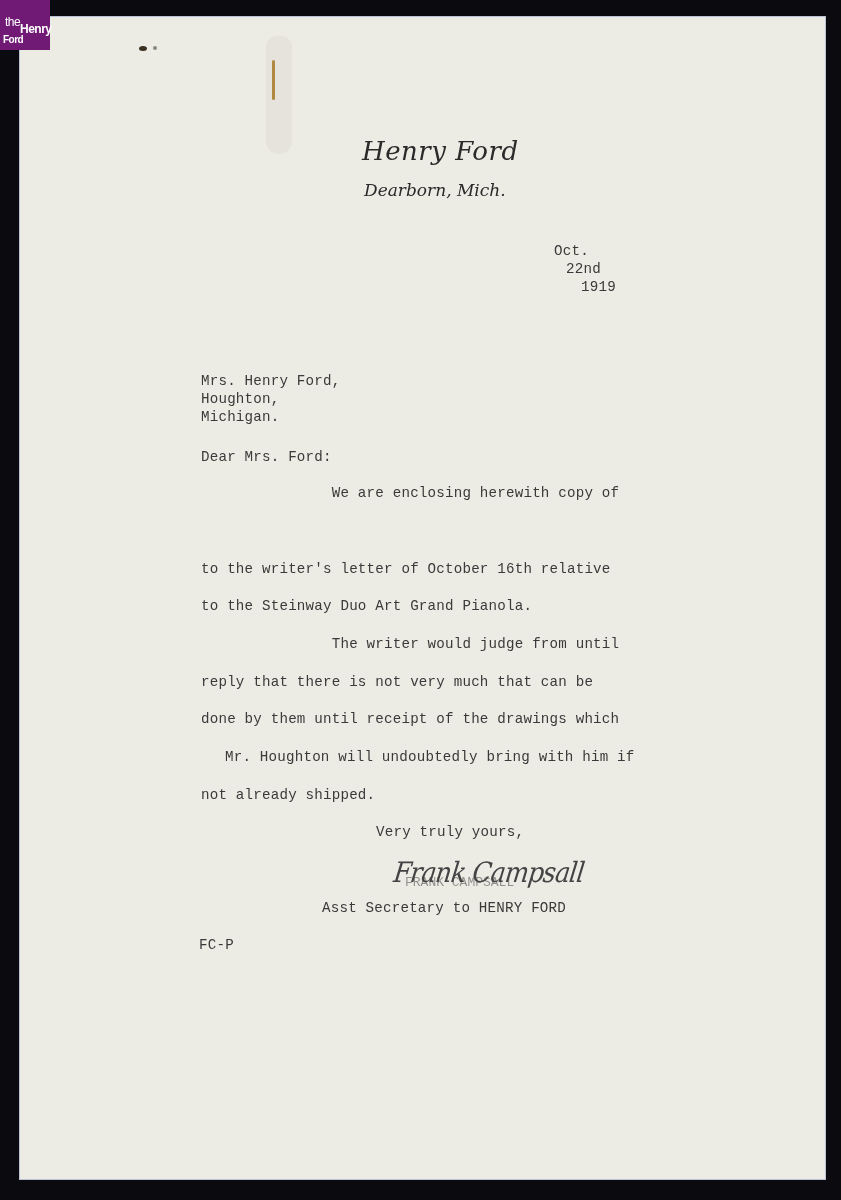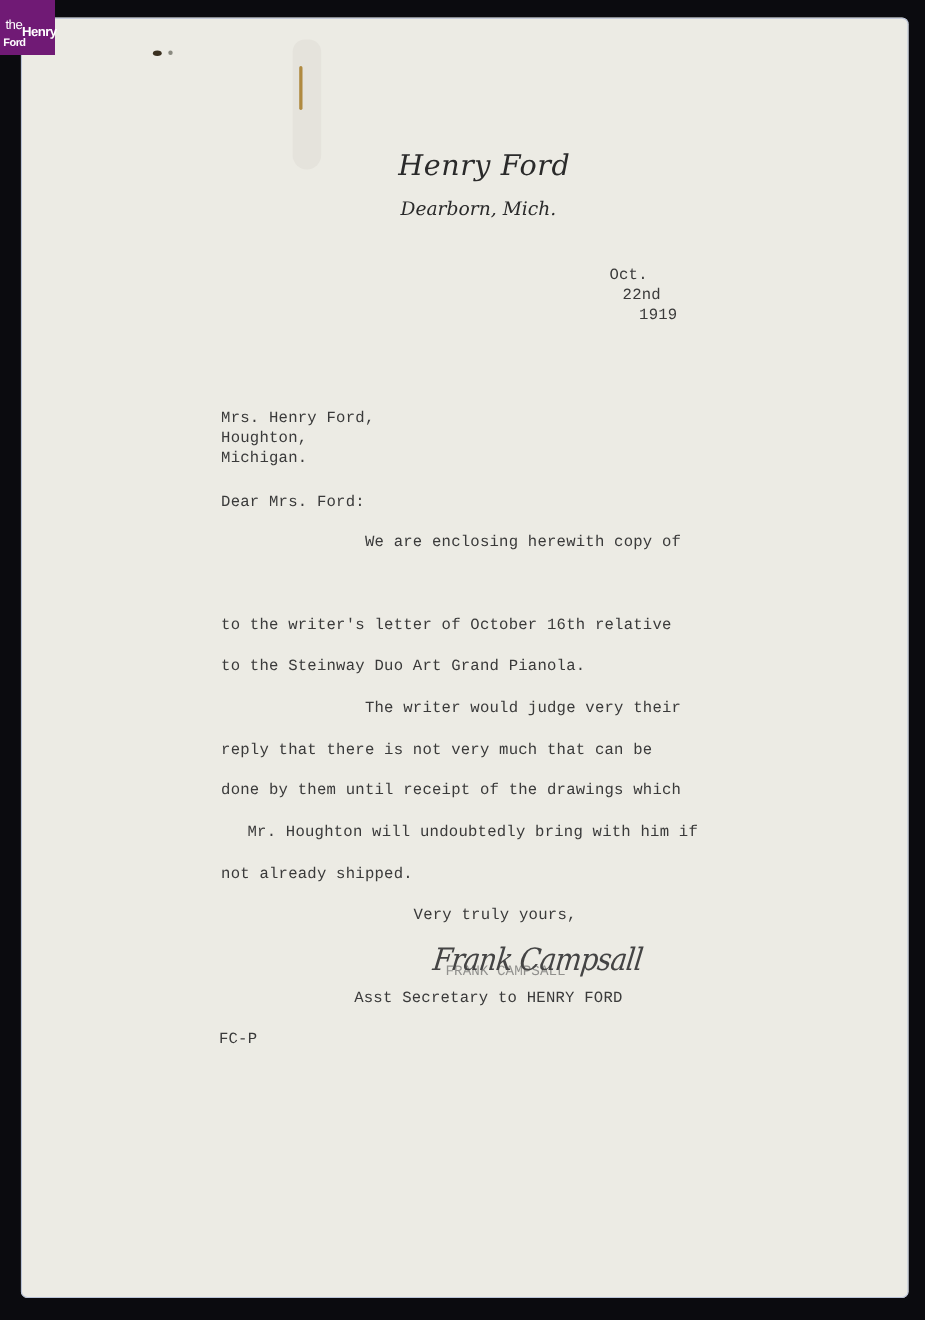--- a/index.html
+++ b/index.html
@@ -3,21 +3,20 @@
   <meta charset="utf-8">
   <style>
     html, body { margin: 0; padding: 0; }
     body {
       width: 841px; height: 1200px; background: #0b0b0f; position: relative; overflow: hidden;
     }
     .paper {
       position: absolute; left: 19px; top: 16px; width: 807px; height: 1164px;
       background: #ecebe4;
       box-shadow: 0 0 0 1px #b9c2d6 inset;
-      border-radius: 6px;
     }
     .logo {
       position: absolute; left: 0; top: 0; width: 50px; height: 50px;
       background: #701a75; color: #fff;
       font-family: "Liberation Sans", sans-serif;
       font-weight: bold; line-height: 1;
       z-index: 5;
     }
     .logo .the { position: absolute; left: 5px; top: 16px; font-size: 12px; font-weight: normal; letter-spacing: -0.5px; }
     .logo .henry { position: absolute; left: 20px; top: 23px; font-size: 12px; letter-spacing: -0.5px; }
@@ -70,21 +69,21 @@
 
   <div class="tw" style="left:182px;top:357px;">Mrs. Henry Ford,</div>
   <div class="tw" style="left:182px;top:375px;">Houghton,</div>
   <div class="tw" style="left:182px;top:393px;">Michigan.</div>
 
   <div class="tw" style="left:182px;top:433px;">Dear Mrs. Ford:</div>
 
   <div class="tw" style="left:182px;top:469px;">               We are enclosing herewith copy of</div>
   <div class="tw" style="left:182px;top:545px;">to the writer's letter of October 16th relative</div>
   <div class="tw" style="left:182px;top:582px;">to the Steinway Duo Art Grand Pianola.</div>
-  <div class="tw" style="left:182px;top:620px;">               The writer would judge very their</div>
+  <div class="tw" style="left:182px;top:620px;">               The writer would judge from until</div>
   <div class="tw" style="left:182px;top:658px;">reply that there is not very much that can be</div>
   <div class="tw" style="left:182px;top:695px;">done by them until receipt of the drawings which</div>
   <div class="tw" style="left:182px;top:733px;padding-left:24px;">Mr. Houghton will undoubtedly bring with him if</div>
   <div class="tw" style="left:182px;top:771px;">not already shipped.</div>
 
   <div class="tw" style="left:357px;top:808px;">Very truly yours,</div>
 
   <div class="signature-typed">FRANK CAMPSALL</div>
   <div class="signature">Frank Campsall</div>
 

